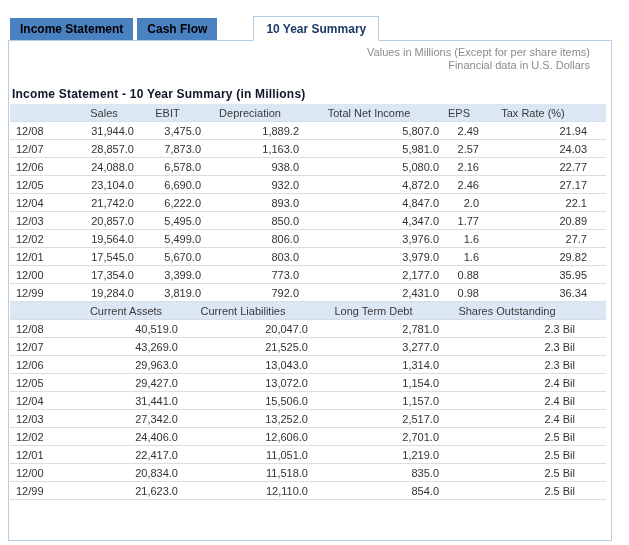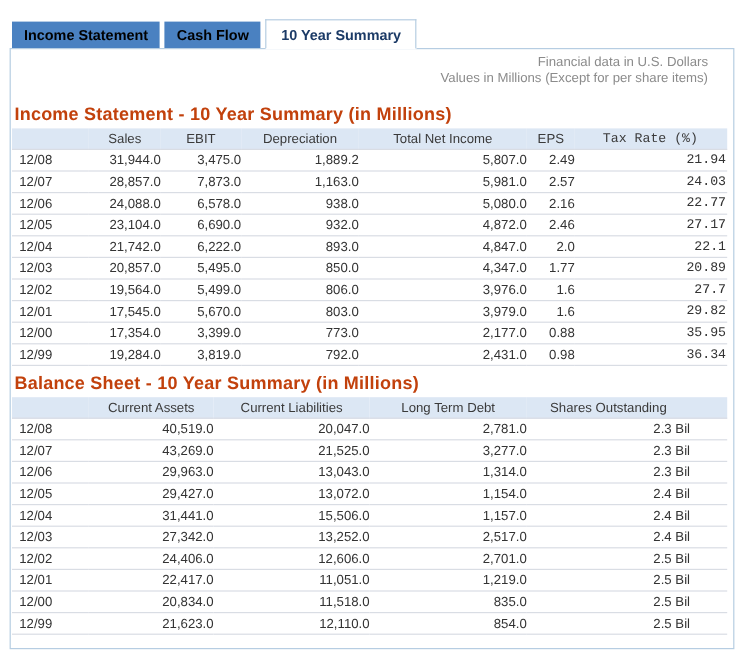--- a/index.html
+++ b/index.html
@@ -15,72 +15,73 @@
   .tab {
     background:var(--tab-blue,#4a81c1); color:#000000;
     font-weight:bold; font-size:12px; line-height:14px;
     padding:4px 10px; cursor:pointer; white-space:nowrap;
   }
   .tab.active {
     background:#ffffff; color:var(--active-tab-text,#1b3a66);
     border:1px solid var(--border-blue,#b6cde2); border-bottom:1px solid #ffffff;
     margin-bottom:-1px; position:relative; z-index:3;
     padding:5px 12px 4px;
+    margin-left:32px;
   }
 
   
   .panel {
     width:602px; height:499px;
     border:1px solid var(--border-blue,#b6cde2);
     background:#ffffff; position:relative; z-index:1;
   }
   .notes {
     text-align:right; padding:5px 21px 0 0;
     color:var(--note-gray,#8b8b8b); font-size:11px; line-height:13px;
   }
   .section-title {
-    font-size:15px; font-weight:bold; color:#c2410c;
+    font-size:12px; font-weight:bold; color:#0f172a;
     margin:15px 0 3px 3px; letter-spacing:0.2px; white-space:nowrap;
   }
   .section-title.second { margin-top:6px; }
 
   
   table {
     border-collapse:collapse; table-layout:fixed;
     width:596px; margin-left:1px; font-size:11px; color:#333333;
   }
   thead th {
     background:var(--header-row-bg,#dce7f4); font-weight:normal;
     height:17px; padding:0; text-align:center; color:#3a3a3a; white-space:nowrap;
     border-bottom:1px solid var(--row-line,#d9dde4);
   }
   tbody td {
     height:17px; padding:0; text-align:right; white-space:nowrap;
     border-bottom:1px solid var(--row-line,#d9dde4);
   }
   tbody td:first-child { text-align:left; padding-left:6px; }
-  .is-table tbody td:last-child, .is-table thead th:last-child { padding-right:1px;font-family:Liberation Mono, monospace; }
+  .is-table tbody td:last-child, .is-table thead th:last-child { padding-right:19px; }
   .bs-table tbody td:last-child, .bs-table thead th:last-child { padding-right:31px; }
 </style>
 </head>
 <body>
 
 <div class="page">
 
   <div class="tabbar">
       <div class="tab">Income Statement</div>
       <div class="tab">Cash Flow</div>
       <div class="tab active">10 Year Summary</div>
     </div>
 
   <div class="panel">
 
     <div class="notes">
+      <div>Values in Millions (Except for per share items)</div>
       <div>Financial data in U.S. Dollars</div>
-      <div>Values in Millions (Except for per share items)</div>
     </div>
 
     <div class="section-title">Income Statement - 10 Year Summary (in Millions)</div>
 
     <table class="is-table">
       <colgroup>
         <col style="width:64px">
           <col style="width:60px">
           <col style="width:67px">
         <col style="width:98px">
@@ -186,21 +187,20 @@
             <td>19,284.0</td>
             <td>3,819.0</td>
             <td>792.0</td>
             <td>2,431.0</td>
             <td>0.98</td>
             <td>36.34</td>
           </tr>
         </tbody>
     </table>
 
-    <div class="section-title second">Balance Sheet - 10 Year Summary (in Millions)</div>
 
     <table class="bs-table">
       <colgroup>
         <col style="width:64px">
           <col style="width:104px">
           <col style="width:130px">
         <col style="width:131px">
           <col style="width:167px">
       </colgroup>
       <thead>

